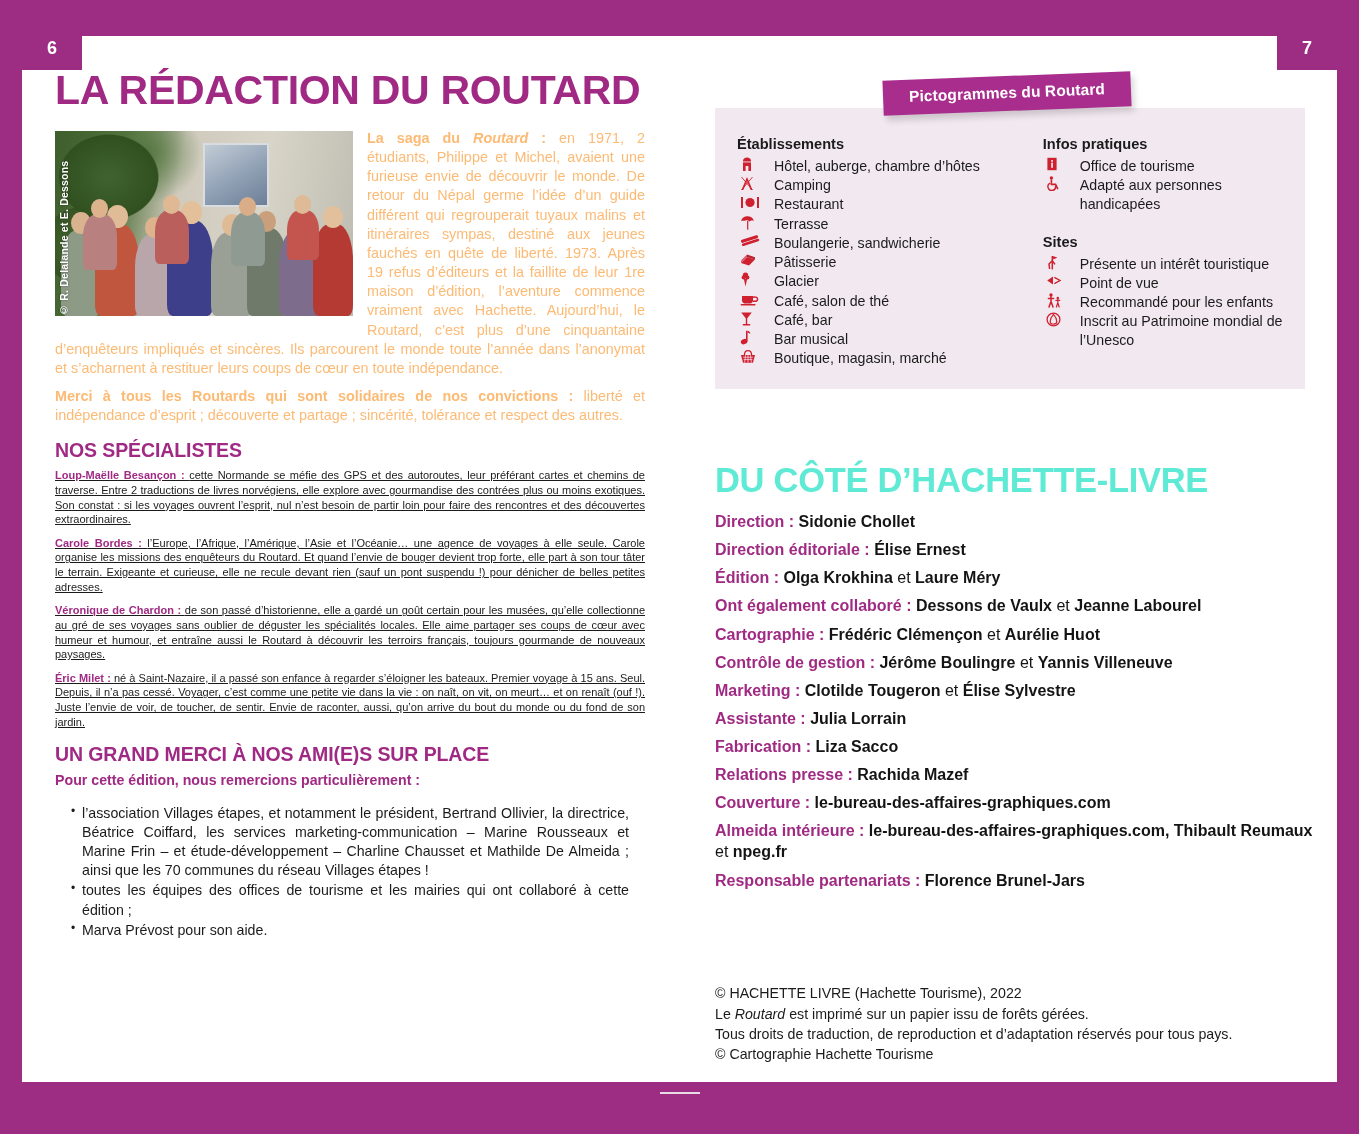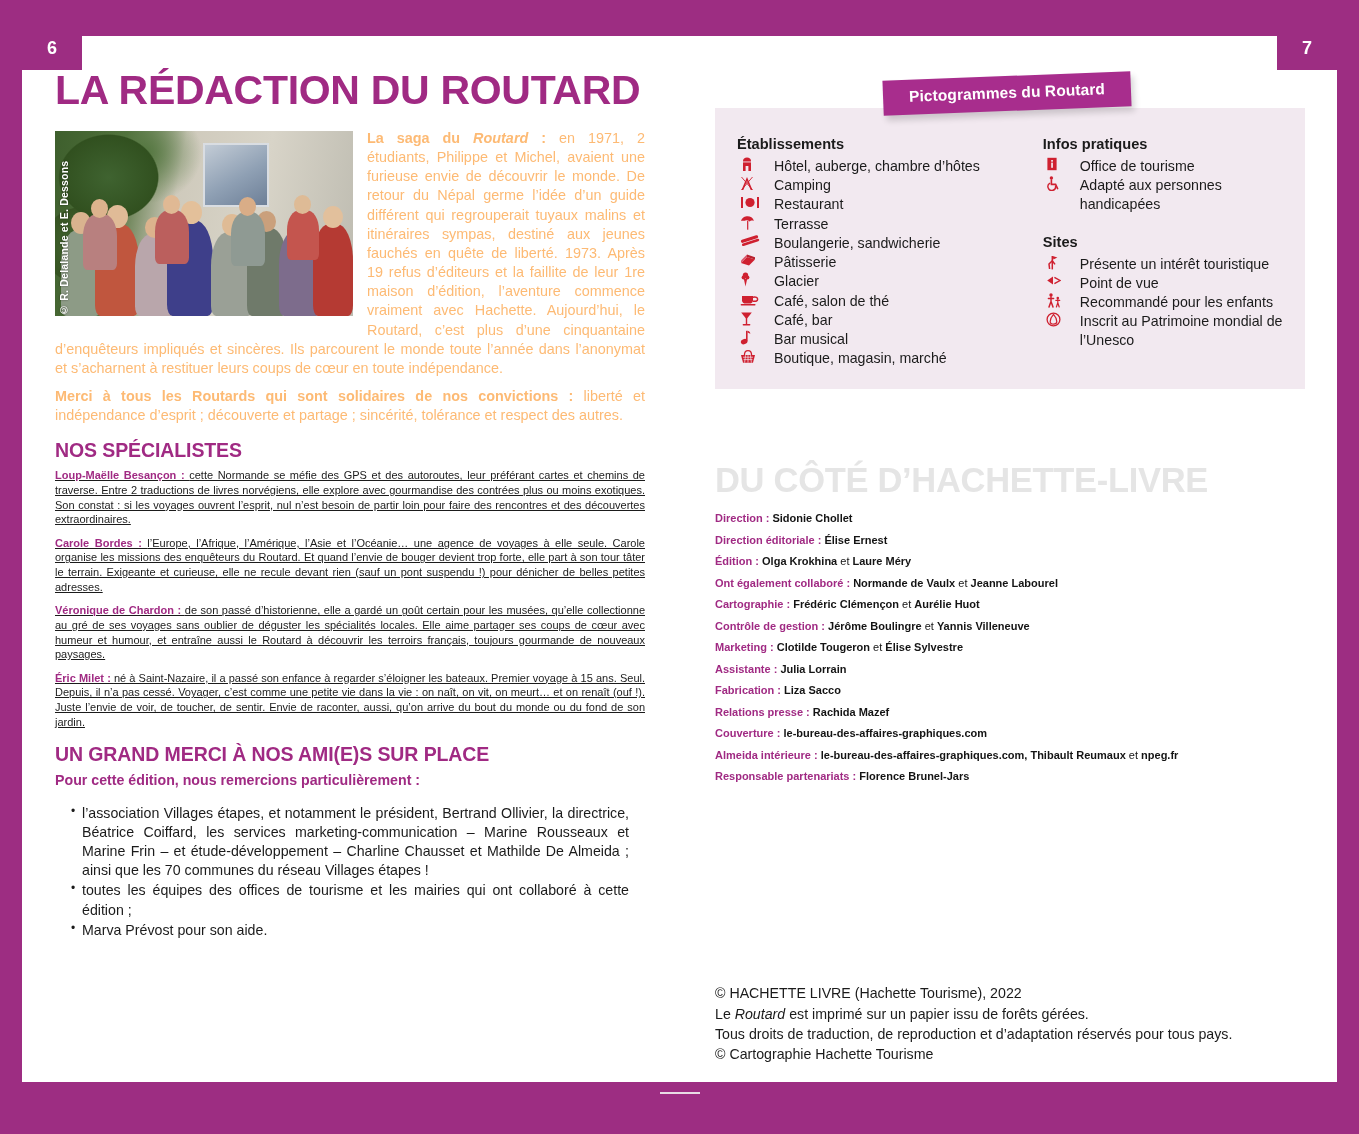--- a/index.html
+++ b/index.html
@@ -144,24 +144,24 @@
     width:34px;min-width:34px;text-align:left;
     color:#cf2030;font-size:13.5px;line-height:1.32;
     padding-left:3px;
   }
   .picto-ico svg{display:block;}
   .picto-lbl{flex:1;}
 
   h1.title2{
     margin:74px 0 14px 0;
     font-size:34.5px;line-height:1;
-    font-weight:bold;color:#e5e5e5;letter-spacing:-0.3px;
+    font-weight:bold;color:#5eead4;letter-spacing:-0.3px;
   }
   .credit-line{
-    font-size:11px;line-height:1.32;margin:0 0 7px 0;color:#141414;
+    font-size:16px;line-height:1.32;margin:0 0 7px 0;color:#141414;
   }
   .credit-line .role{color:#a02a83;font-weight:bold;}
   .credit-line .nmb{font-weight:bold;}
   .credit-line .plain{font-weight:normal;}
 
   .legal{
     position:absolute;left:0;bottom:6px;width:600px;
     font-size:14.2px;line-height:1.42;color:#1b1b1b;
   }
   .legal i{font-style:italic;}
@@ -440,21 +440,21 @@
 
       </div>
     </div>
 
     <h1 class="title2">DU CÔTÉ D’HACHETTE-LIVRE</h1>
 
     <div>
       <div class="credit-line"><span class="role">Direction : </span><span class="nmb">Sidonie Chollet</span></div>
       <div class="credit-line"><span class="role">Direction éditoriale : </span><span class="nmb">Élise Ernest</span></div>
       <div class="credit-line"><span class="role">Édition : </span><span class="nmb">Olga Krokhina</span><span class="plain"> et </span><span class="nmb">Laure Méry</span></div>
-      <div class="credit-line"><span class="role">Ont également collaboré : </span><span class="nmb">Normande de Vaulx</span><span class="plain"> et </span><span class="nmb">Jeanne Labourel</span></div>
+      <div class="credit-line"><span class="role">Ont également collaboré : </span><span class="nmb">Dessons de Vaulx</span><span class="plain"> et </span><span class="nmb">Jeanne Labourel</span></div>
       <div class="credit-line"><span class="role">Cartographie : </span><span class="nmb">Frédéric Clémençon</span><span class="plain"> et </span><span class="nmb">Aurélie Huot</span></div>
       <div class="credit-line"><span class="role">Contrôle de gestion : </span><span class="nmb">Jérôme Boulingre</span><span class="plain"> et </span><span class="nmb">Yannis Villeneuve</span></div>
       <div class="credit-line"><span class="role">Marketing : </span><span class="nmb">Clotilde Tougeron</span><span class="plain"> et </span><span class="nmb">Élise Sylvestre</span></div>
       <div class="credit-line"><span class="role">Assistante : </span><span class="nmb">Julia Lorrain</span></div>
       <div class="credit-line"><span class="role">Fabrication : </span><span class="nmb">Liza Sacco</span></div>
       <div class="credit-line"><span class="role">Relations presse : </span><span class="nmb">Rachida Mazef</span></div>
       <div class="credit-line"><span class="role">Couverture : </span><span class="nmb">le-bureau-des-affaires-graphiques.com</span></div>
       <div class="credit-line"><span class="role">Almeida intérieure : </span><span class="nmb">le-bureau-des-affaires-graphiques.com,</span><span class="nmb"> Thibault Reumaux</span><span class="plain"> et </span><span class="nmb">npeg.fr</span></div>
       <div class="credit-line"><span class="role">Responsable partenariats : </span><span class="nmb">Florence Brunel-Jars</span></div>
     </div>

